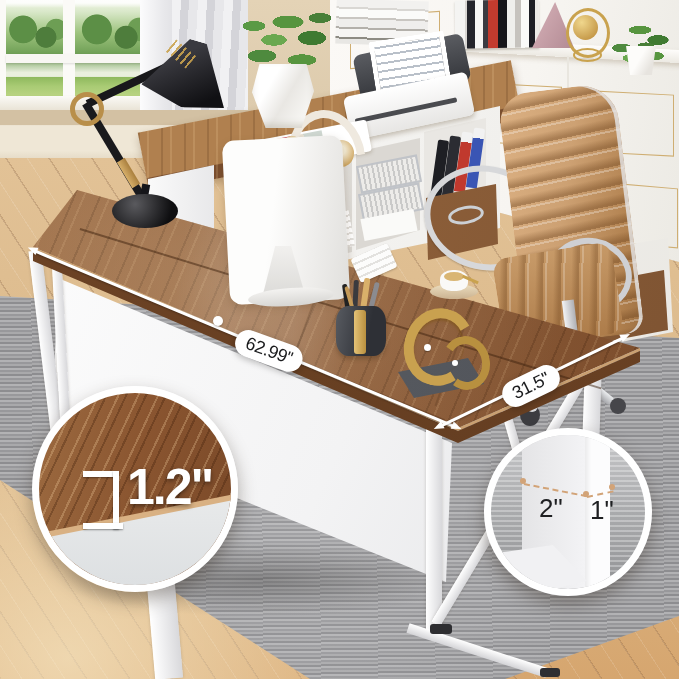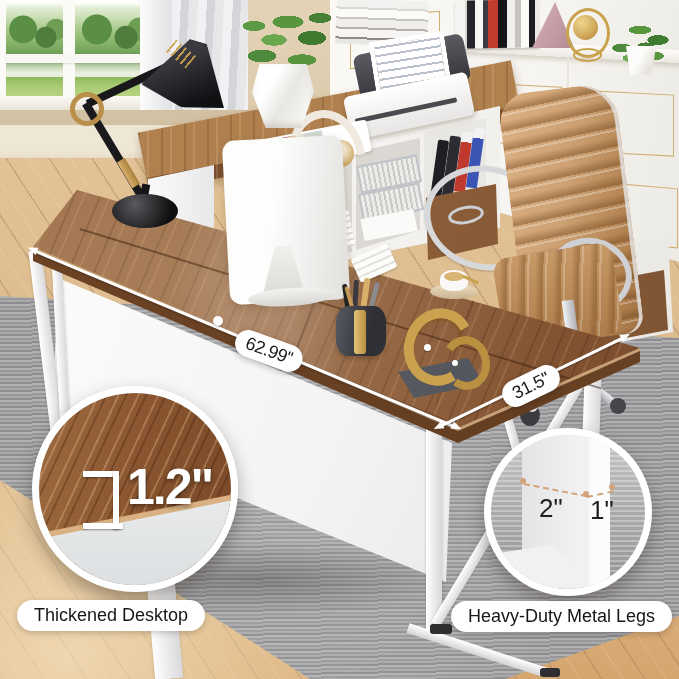--- a/index.html
+++ b/index.html
@@ -482,15 +482,13 @@
     <div class="a" id="co-foot"></div>
     <div class="a dash" id="dash1"></div>
     <div class="a dash" id="dash2"></div>
     <div class="a dot" id="dot1"></div>
     <div class="a dot" id="dot2"></div>
     <div class="a dot" id="dot3"></div>
     <div class="a co-label" id="leg-w-label">2"</div>
     <div class="a co-label" id="leg-d-label">1"</div>
   </div>
 
-  <div class="a badge" id="badge-left">Thickened Desktop</div>
-  <div class="a badge" id="badge-right">Heavy-Duty Metal Legs</div>
 </div>
 
 </body></html>

